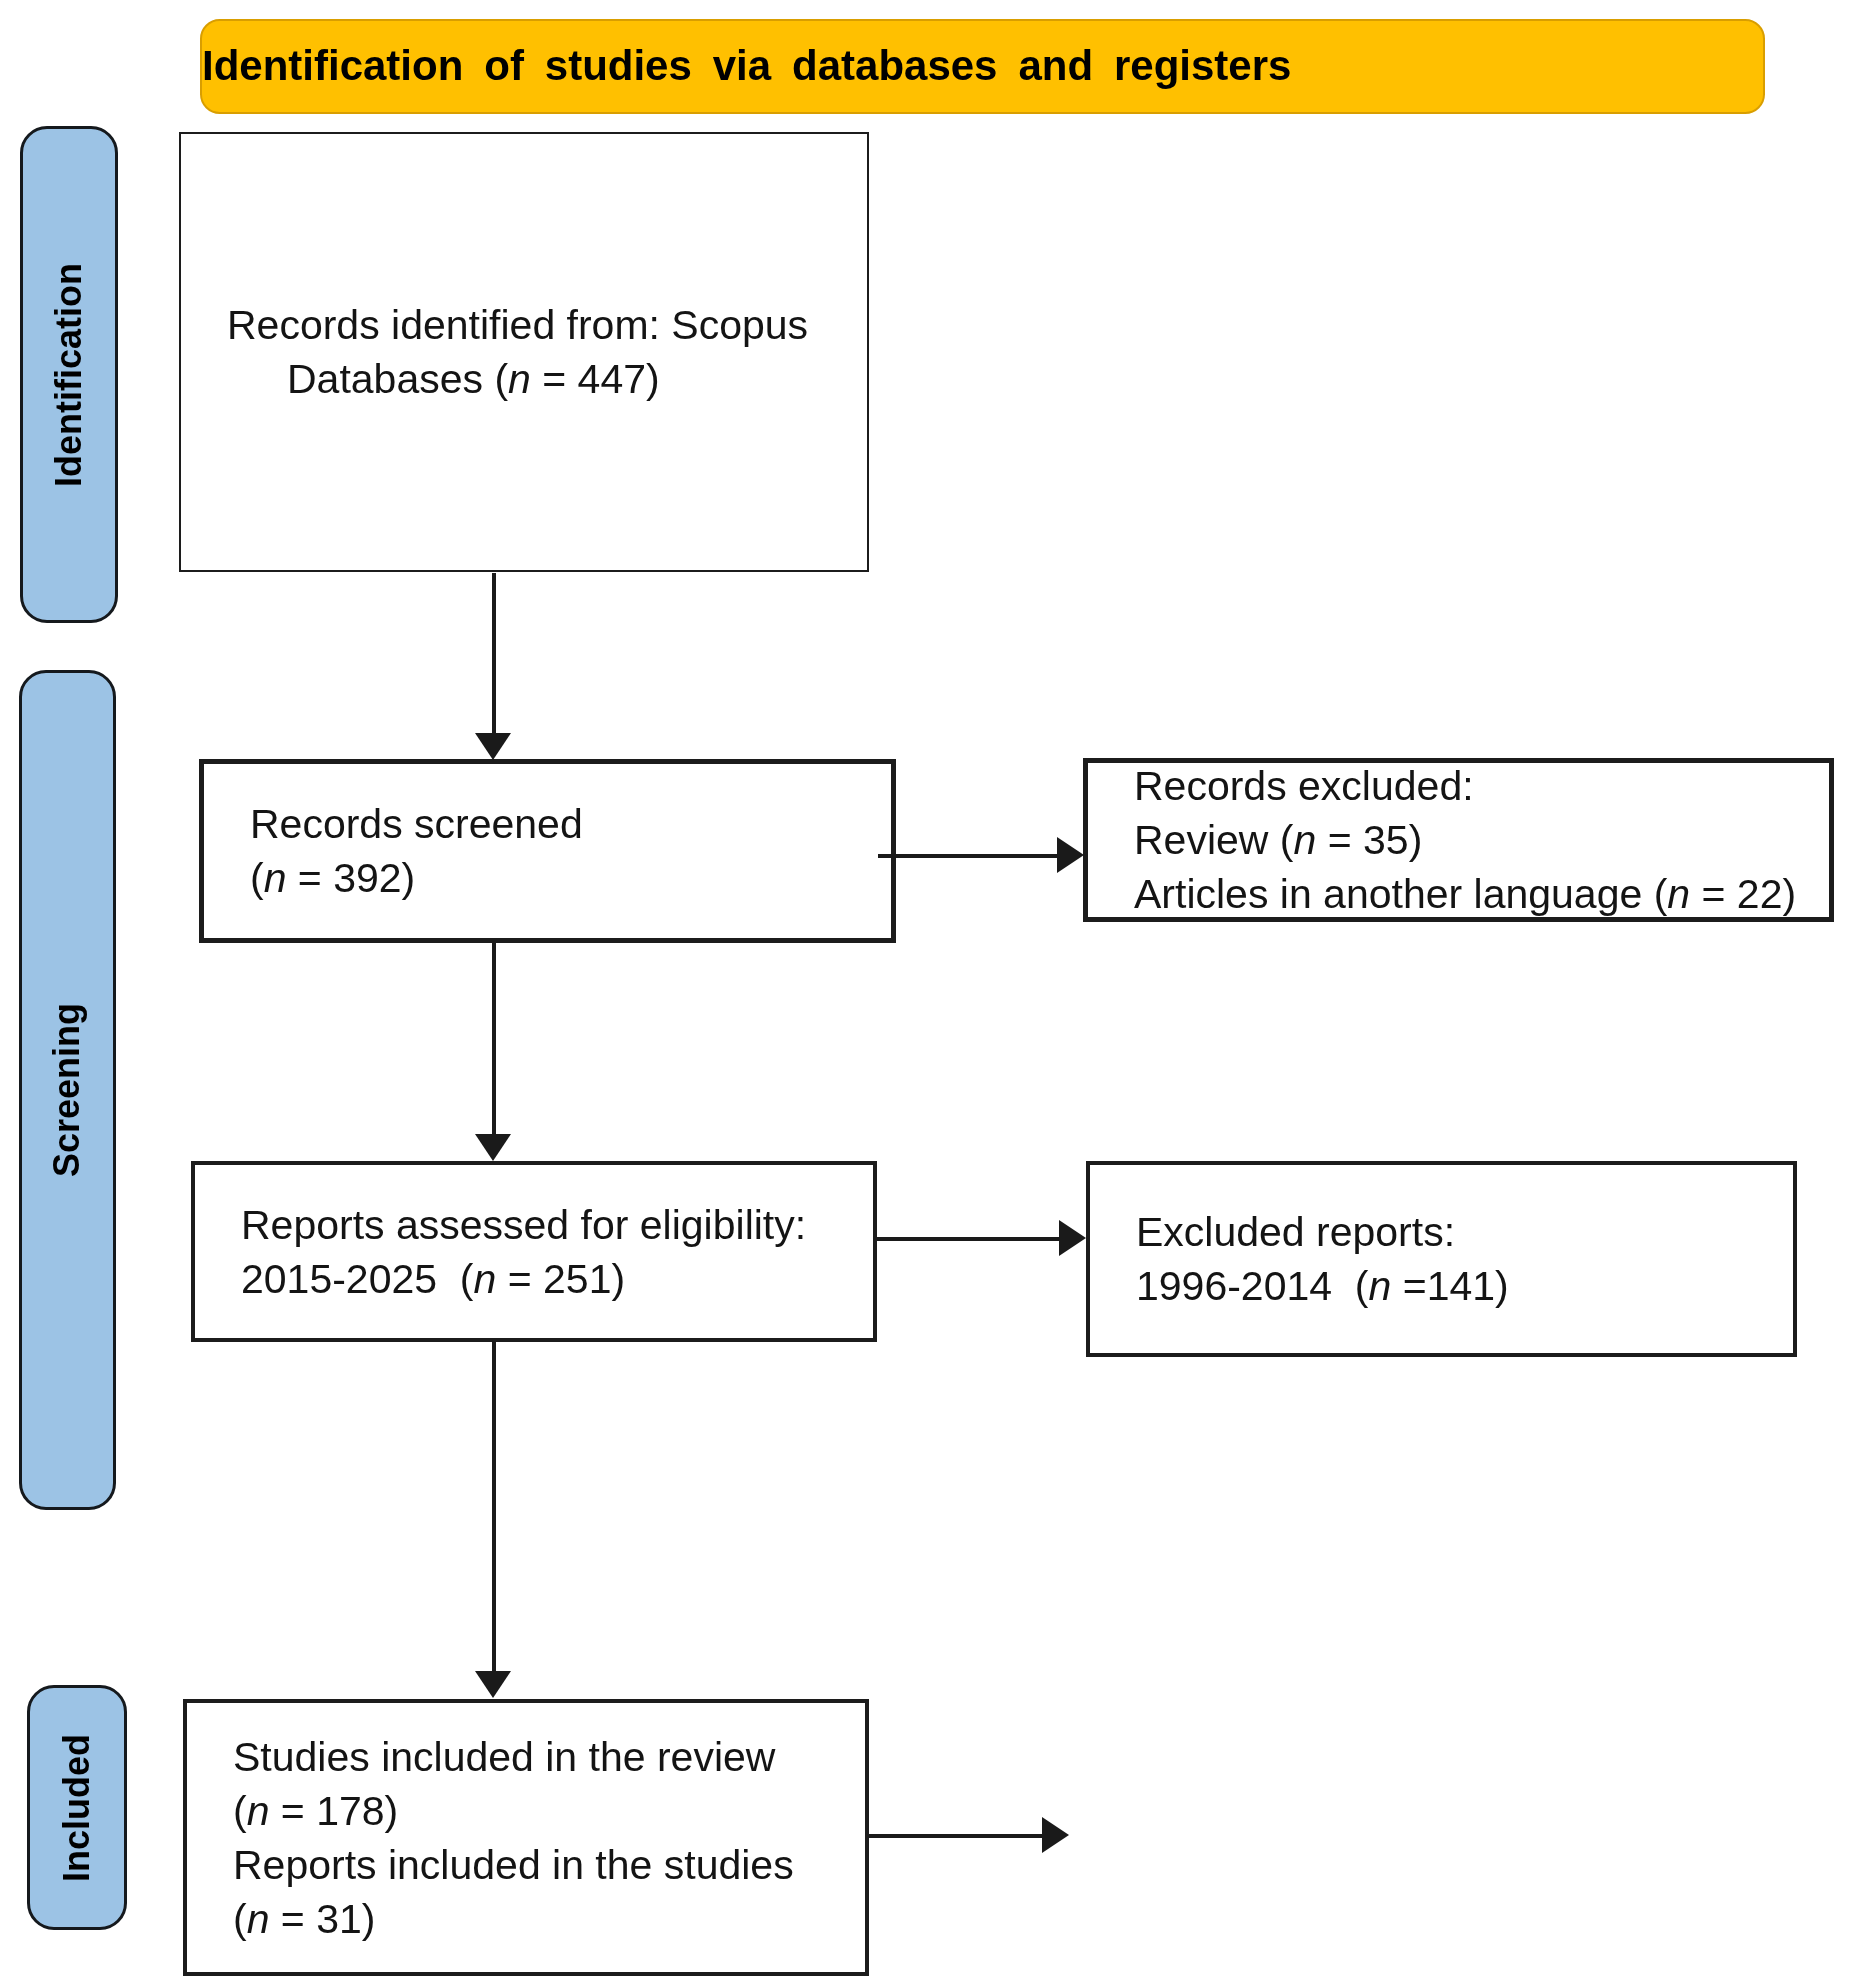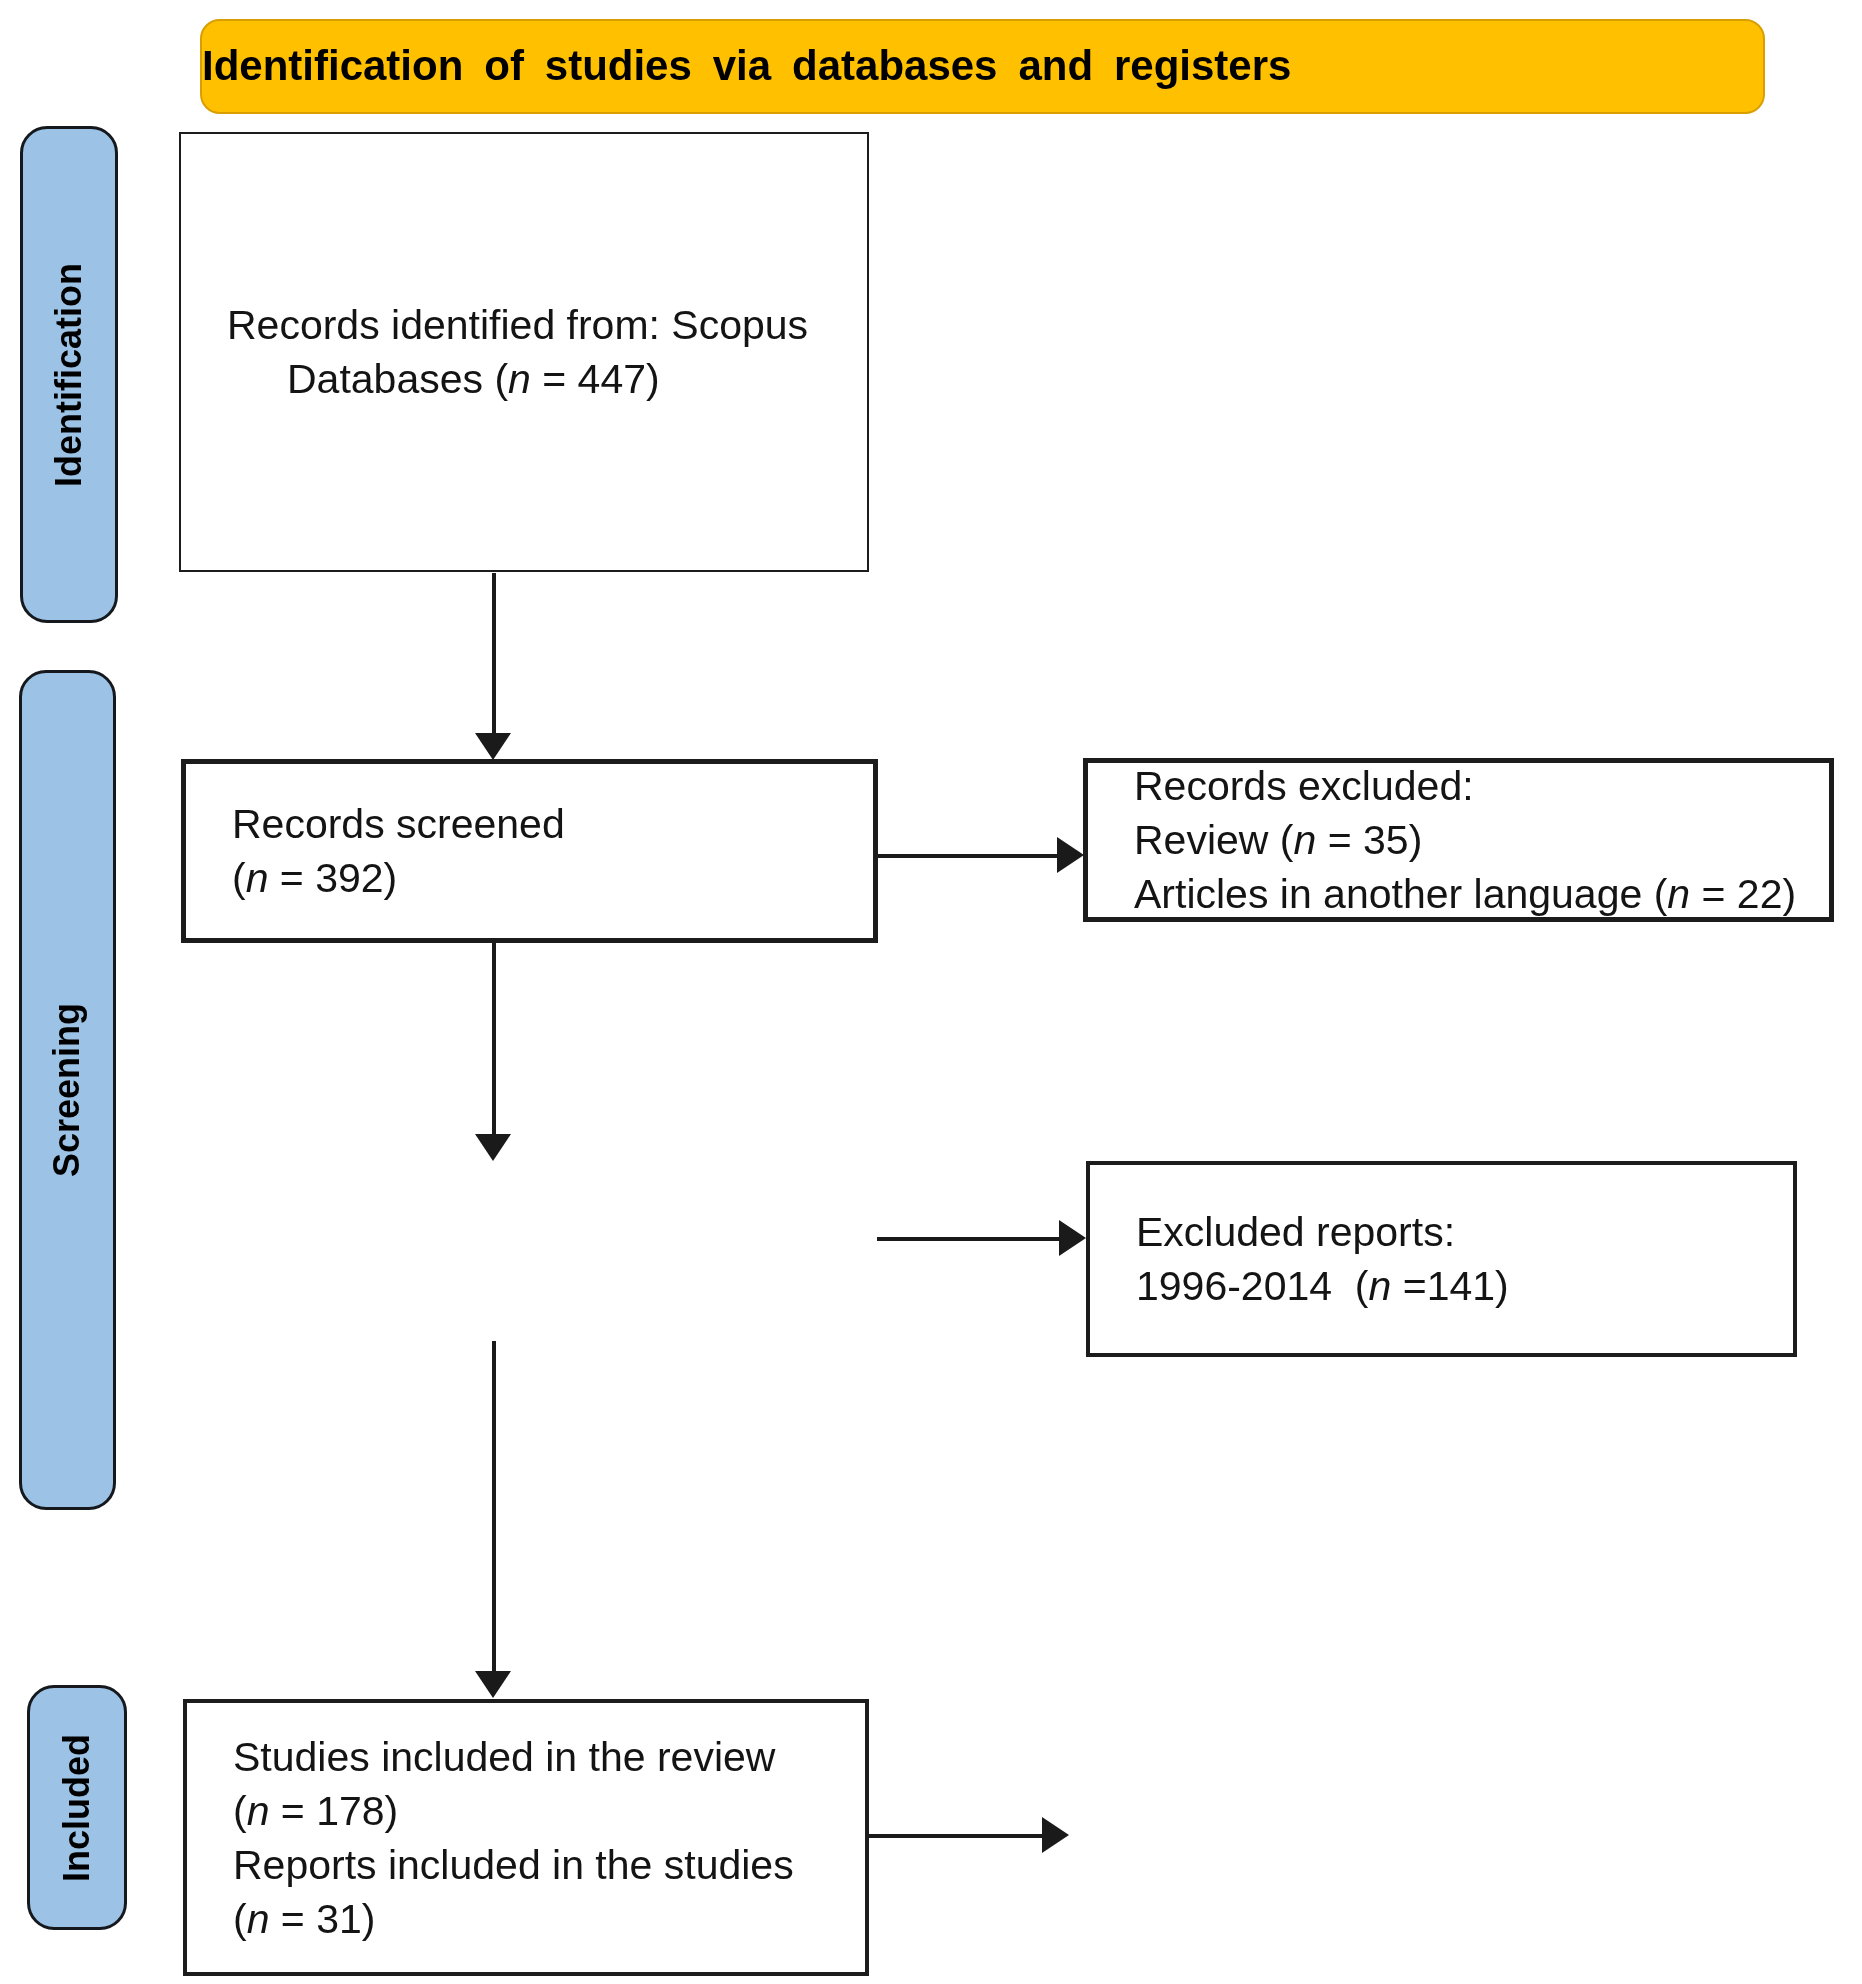--- a/index.html
+++ b/index.html
@@ -81,25 +81,29 @@
   </div>
   <div class="stage" style="left:27px;top:1685px;width:100px;height:245px">
     <span class="stage-text">Included</span>
   </div>
 
   <div class="box thin" style="left:179px;top:132px;width:690px;height:440px">
       <div class="line"><span>Records identified from: Scopus</span></div>
       <div class="line indent"><span>Databases (</span><em>n</em><span> = 447)</span></div>
     </div>
 
-  <div class="box thick" style="left:181px;top:759px;width:697px;height:184px">
+  <div class="box thick" style="left:199px;top:759px;width:697px;height:184px">
       <div class="line"><span>Records screened</span></div>
       <div class="line"><span>(</span><em>n</em><span> = 392)</span></div>
     </div>
 
+  <div class="box" style="left:191px;top:1161px;width:686px;height:181px">
+      <div class="line"><span>Reports assessed for eligibility:</span></div>
+      <div class="line"><span>2015-2025  (</span><em>n</em><span> = 251)</span></div>
+    </div>
 
   <div class="box" style="left:183px;top:1699px;width:686px;height:277px">
       <div class="line"><span>Studies included in the review</span></div>
       <div class="line"><span>(</span><em>n</em><span> = 178)</span></div>
       <div class="line"><span>Reports included in the studies</span></div>
       <div class="line"><span>(</span><em>n</em><span> = 31)</span></div>
     </div>
 
   <div class="box thick" style="left:1083px;top:758px;width:751px;height:164px">
       <div class="line"><span>Records excluded:</span></div>

